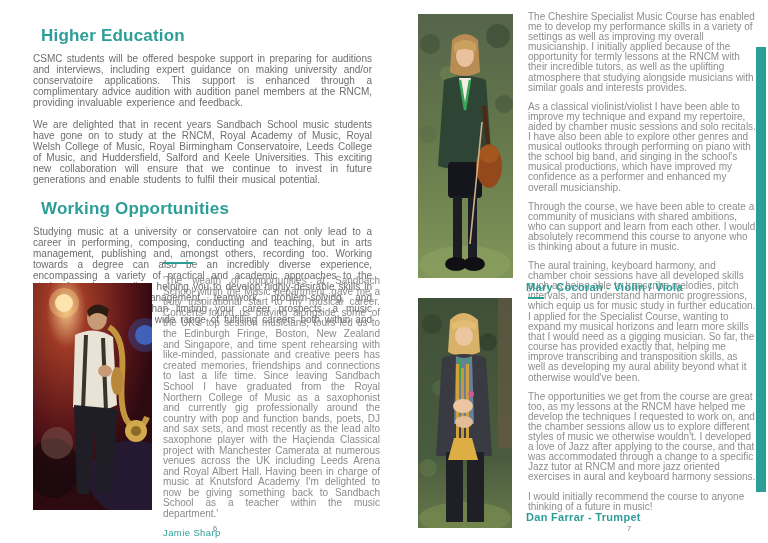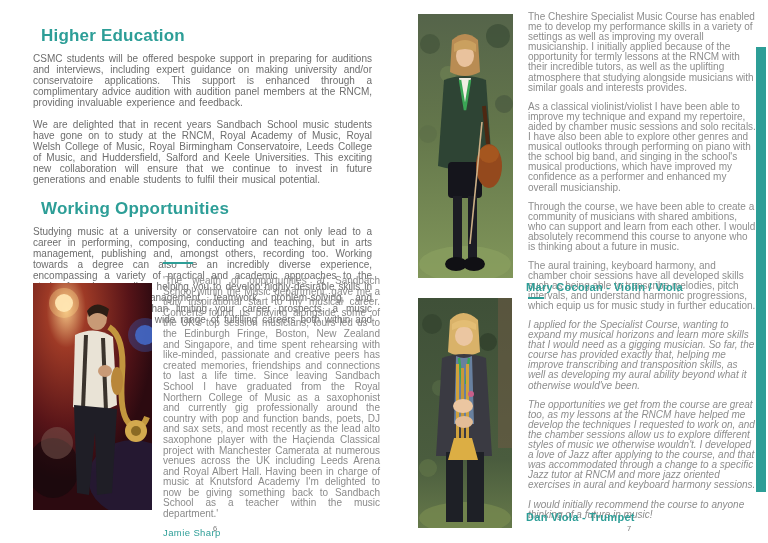--- a/index.html
+++ b/index.html
@@ -30,21 +30,21 @@
     margin:7px 0 0 0;
   }
   .quote-col .accent-rule.bottom{margin-top:12px;}
   .page-num{position:absolute;font-size:7.5px;color:#7a7a7a;}
   .page-num.left{left:213px;top:524px;}
   .page-num.right{left:627px;top:524px;}
   
   .rp-photo-top{position:absolute;left:418px;top:14px;width:95px;height:264px;}
   .rp-photo-bottom{position:absolute;left:418px;top:298px;width:94px;height:230px;}
   .rp-col-top{position:absolute;left:528px;top:12px;width:228px;}
-  .rp-col-bottom{position:absolute;left:528px;top:320px;width:228px;font-style:italic;}
+  .rp-col-bottom{position:absolute;left:528px;top:312px;width:228px;}
   .rp-par{
     font-size:10px;line-height:10.1px;color:#8d8d8d;text-align:left;
     margin:0 0 9px 0;
   }
   .profile-heading{
     position:absolute;left:511px;color:var(--accent);font-size:11px;
     font-weight:700;letter-spacing:.3px;margin:0;padding-left:15px;
   }
   .profile-heading.mary{top:281px;}
   .profile-heading.dan{top:511px;}
@@ -189,19 +189,19 @@
       <circle cx="53" cy="96" r="3" fill="#c95e8a"></circle>
     </svg>
   </div>
 
   <div class="rp-col-bottom">
     <p class="rp-par">I applied for the Specialist Course, wanting to expand my musical horizons and learn more skills that I would need as a gigging musician. So far, the course has provided exactly that, helping me improve transcribing and transposition skills, as well as developing my aural ability beyond what it otherwise would've been.</p>
     <p class="rp-par">The opportunities we get from the course are great too, as my lessons at the RNCM have helped me develop the techniques I requested to work on, and the chamber sessions allow us to explore different styles of music we otherwise wouldn't. I developed a love of Jazz after applying to the course, and that was accommodated through a change to a specific Jazz tutor at RNCM and more jazz oriented exercises in aural and keyboard harmony sessions.</p>
     <p class="rp-par">I would initially recommend the course to anyone thinking of a future in music!</p>
   </div>
 
-  <h3 class="profile-heading dan">Dan Viola - Trumpet</h3>
+  <h3 class="profile-heading dan">Dan Farrar - Trumpet</h3>
 
   <div class="page-num right">7</div>
 
   <div class="edge-bar"></div>
 
 </div>
 
 </body></html>

